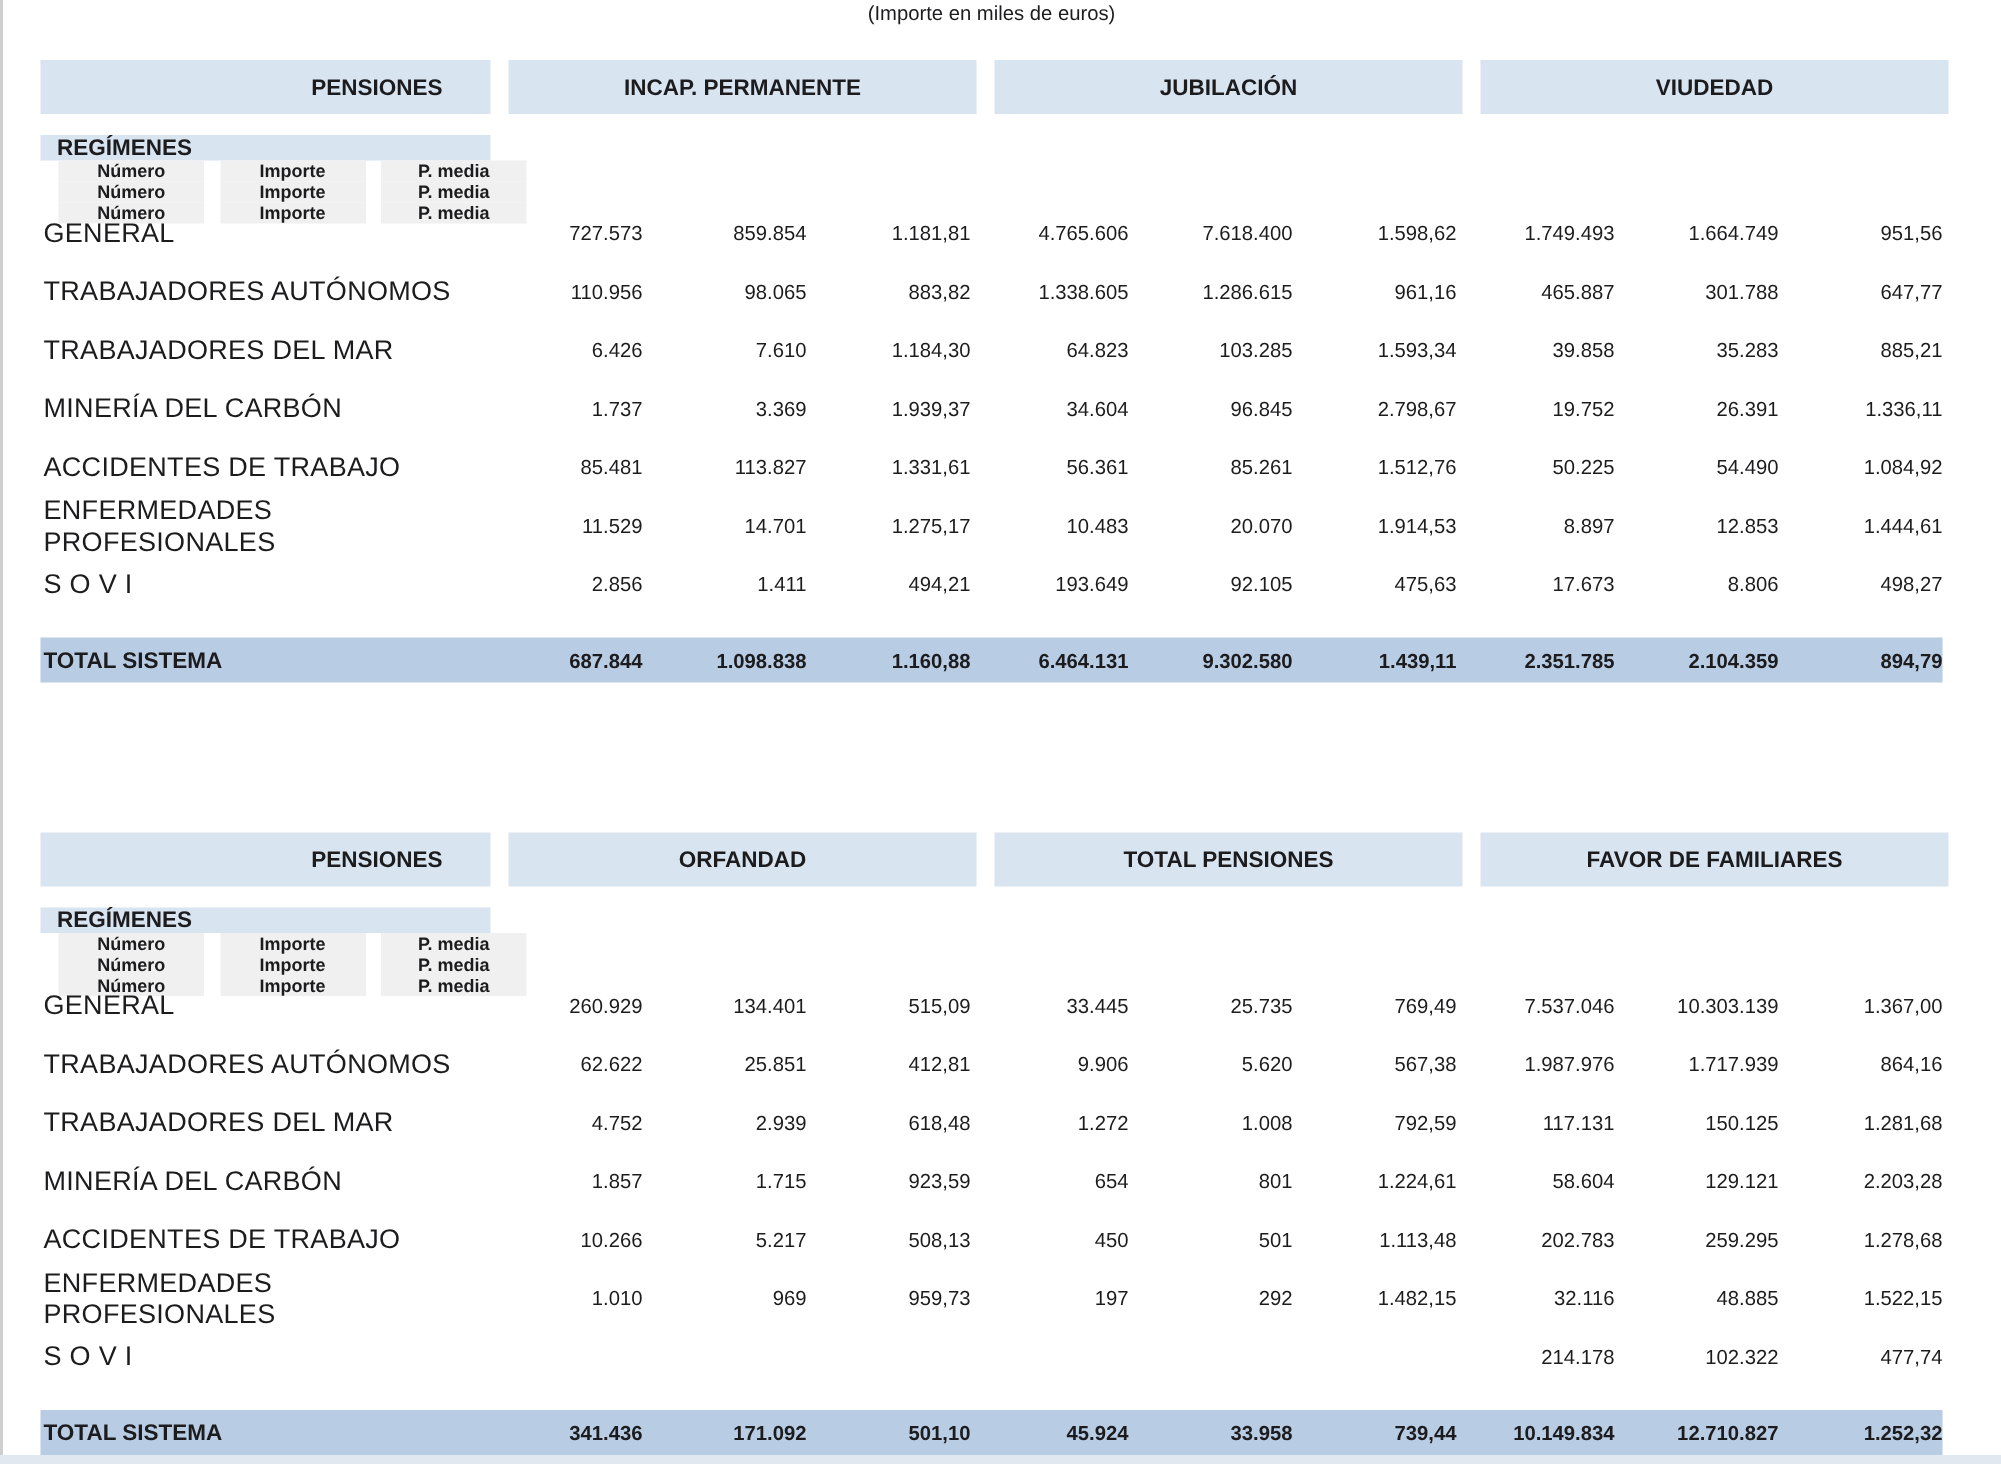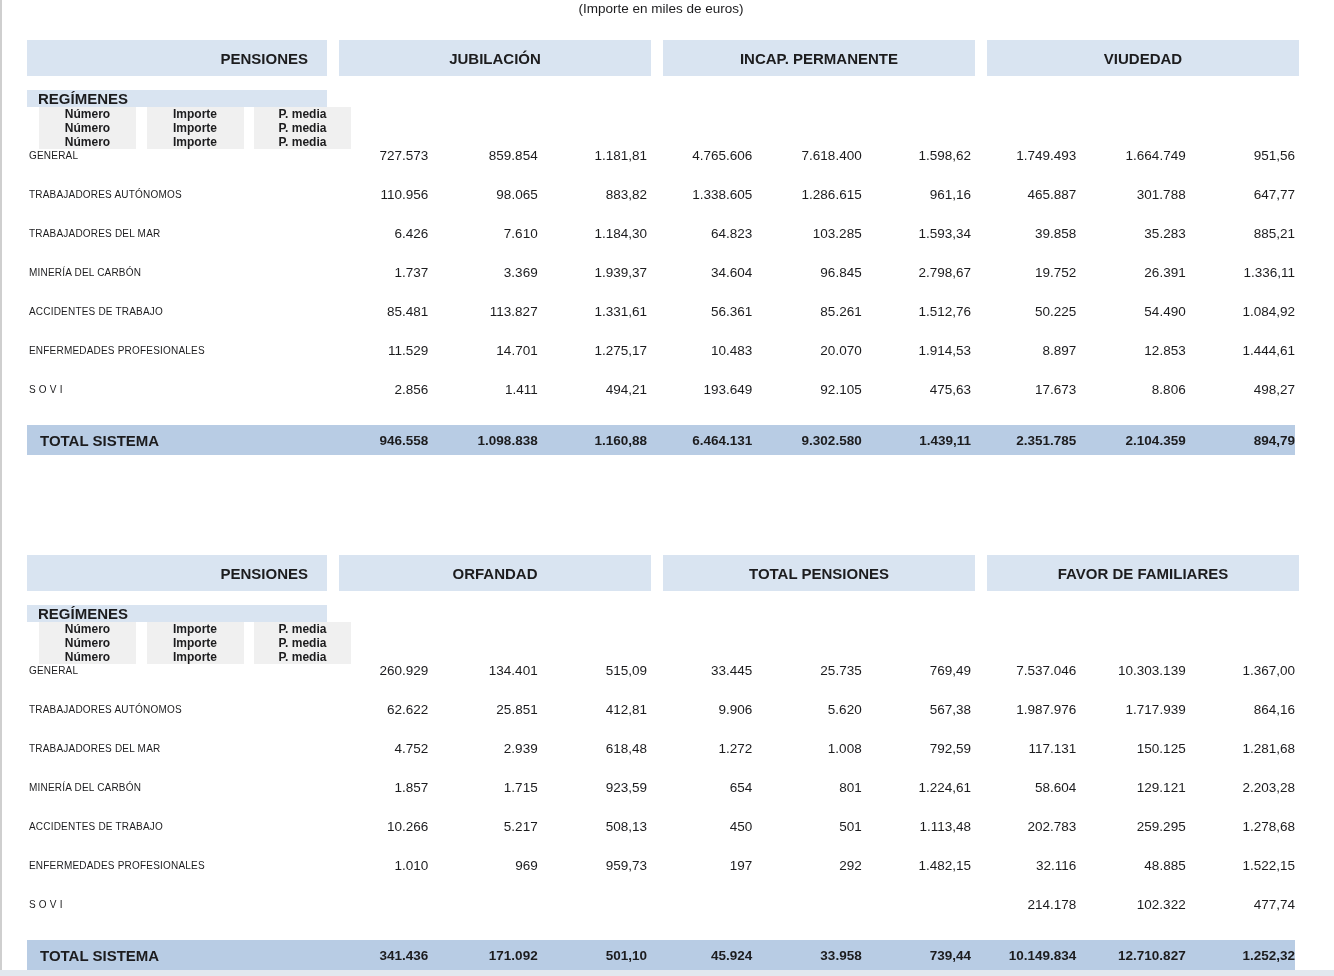--- a/index.html
+++ b/index.html
@@ -28,21 +28,21 @@
     line-height:18px;
   }
   .ptable{margin-top:22px;}
   .ptable.second{margin-top:100px;}
 
   .hrow1{display:flex;height:36px;margin-bottom:14px;}
   .corner{
     width:300px;box-sizing:border-box;flex:none;
     background:var(--band-blue);
     display:flex;align-items:center;justify-content:flex-end;
-    padding-right:19px;font-weight:700;font-size:15px;
+    padding-right:32px;font-weight:700;font-size:15px;
   }
   .grp{
     width:312px;flex:none;margin-left:12px;
     background:var(--band-blue);
     display:flex;align-items:center;justify-content:center;
     font-weight:700;font-size:15px;
   }
 
   .hrow2{display:flex;height:38px;margin-bottom:8px;flex-direction:column;}
   .reg{
@@ -58,56 +58,56 @@
   .subcell{
     width:97px;box-sizing:border-box;
     background:var(--sub-gray);
     display:flex;align-items:center;justify-content:center;
     font-weight:700;font-size:12px;
   }
 
   .drow{display:flex;height:39px;align-items:center;}
   .rowlabel{
     width:300px;box-sizing:border-box;flex:none;
-    padding-left:2px;font-size:10px;letter-spacing:.2px;
+    padding-left:2px;font-size:18px;letter-spacing:.2px;
   }
   .valgrp{
     width:312px;flex:none;margin-left:12px;
     display:flex;justify-content:space-between;gap:16px;
   }
   .val{
     width:97px;box-sizing:border-box;
     text-align:right;padding-right:4px;
     font-size:13.5px;
   }
 
   .trow{
     display:flex;height:30px;align-items:center;
     background:var(--total-blue);
     margin-top:16px;
   }
   .totlabel{
     width:300px;box-sizing:border-box;flex:none;
-    padding-left:13px;font-weight:700;font-size:15px;
+    padding-left:2px;font-weight:700;font-size:15px;
   }
   .trow .val{font-weight:700;font-size:13.5px;}
 </style>
 </head>
 <body style="--band-blue: #d9e4f1; --total-blue: #b8cce4; --sub-gray: #f0f0f0; color: rgb(28, 28, 30);">
 
 <div class="page-edge-left"></div>
 
 <div class="page">
   <div class="subtitle">(Importe en miles de euros)</div>
   <div id="tables">
       <div class="ptable">
         <div class="hrow1">
           <div class="corner">PENSIONES</div>
+          <div class="grp">INCAP. PERMANENTE</div>
           <div class="grp">JUBILACIÓN</div>
-          <div class="grp">INCAP. PERMANENTE</div>
           <div class="grp">VIUDEDAD</div>
         </div>
         <div class="hrow2">
           <div class="reg">REGÍMENES</div>
           <div class="subgrp">
             <div class="subcell">Número</div>
             <div class="subcell">Importe</div>
             <div class="subcell">P. media</div>
           </div>
           <div class="subgrp">
@@ -243,21 +243,21 @@
           </div>
           <div class="valgrp">
             <div class="val">17.673</div>
             <div class="val">8.806</div>
             <div class="val">498,27</div>
           </div>
         </div>
         <div class="trow">
           <div class="totlabel">TOTAL SISTEMA</div>
           <div class="valgrp">
-            <div class="val">946.558</div>
+            <div class="val">687.844</div>
             <div class="val">1.098.838</div>
             <div class="val">1.160,88</div>
           </div>
           <div class="valgrp">
             <div class="val">6.464.131</div>
             <div class="val">9.302.580</div>
             <div class="val">1.439,11</div>
           </div>
           <div class="valgrp">
             <div class="val">2.351.785</div>

